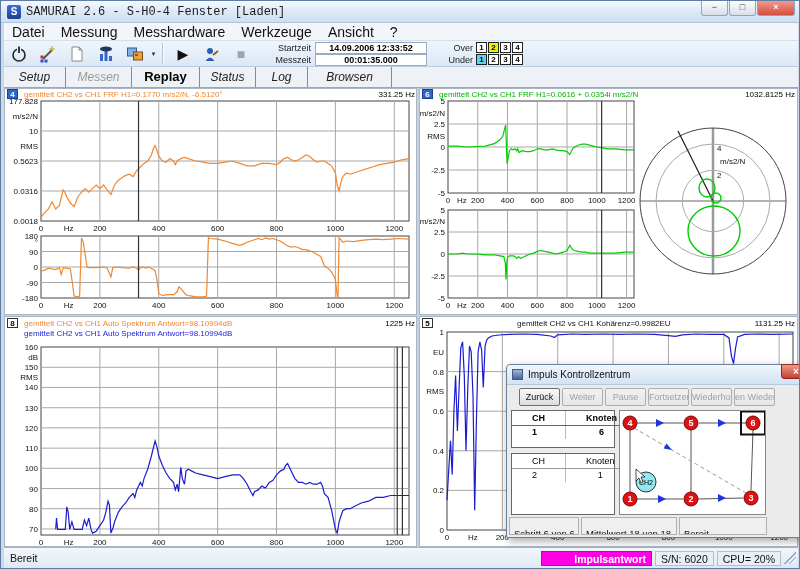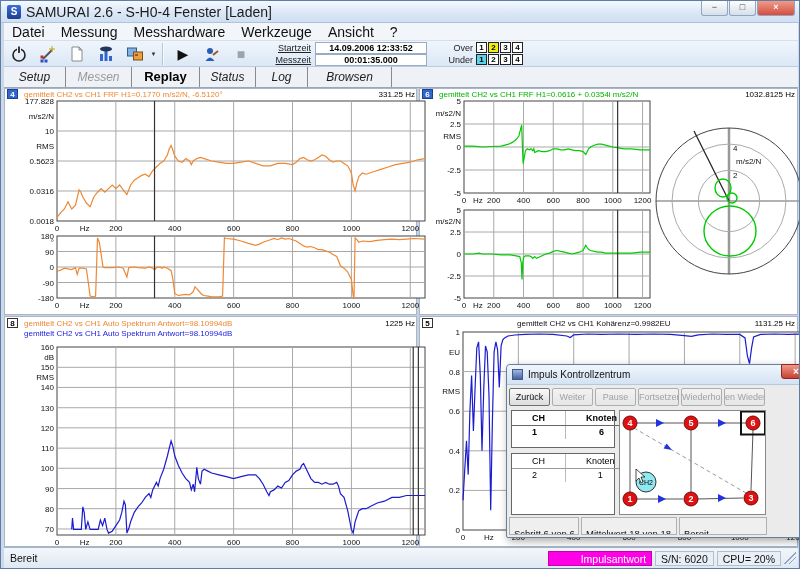--- a/index.html
+++ b/index.html
@@ -4,41 +4,41 @@
 <style>
   html,body{margin:0;padding:0;background:#9db5cf;}
   *{box-sizing:border-box;font-family:"Liberation Sans",sans-serif;}
   #app{position:relative;width:800px;height:569px;background:#cdd9e8;border:1px solid #5f7da3;overflow:hidden;}
   
   .titlebar{position:absolute;left:0;top:0;width:800px;height:22px;
     background:linear-gradient(#f4f9ff,#d9e6f6 60%,#cfdff2);border-bottom:1px solid #aec4dd;
     display:flex;align-items:center;padding:0 6px;}
   .app-icon{width:14px;height:14px;background:linear-gradient(#3a6fd8,#1c3f8f);color:#fff;font-size:10px;font-weight:bold;
     display:flex;align-items:center;justify-content:center;border-radius:2px;margin-right:5px;}
-  .title-text{font-size:14px;color:#1c1c1c;flex:1;}
+  .title-text{font-size:12px;color:#1c1c1c;flex:1;font-family:Liberation Mono, monospace;}
   .win-btns{display:flex;gap:1px;align-self:flex-start;}
   .wbtn{width:27px;height:15px;font-size:9px;line-height:13px;text-align:center;color:#444;
     background:linear-gradient(#fdfdfd,#d7dfe9);border:1px solid #8ea6c0;border-top:none;border-radius:0 0 3px 3px;}
   .wbtn.close{width:38px;background:linear-gradient(#f09a8c,#d44e3f);color:#fff;font-weight:bold;}
   
   .menubar{position:absolute;left:3px;top:22px;width:794px;height:18px;background:#f2f5fa;border-bottom:1px solid #d7dfe9;
     display:flex;align-items:center;font-size:14px;color:#111;}
   .menu-item{padding:0 8px;}
   
   .toolbar{position:absolute;left:3px;top:40px;width:794px;height:26px;background:linear-gradient(#eff5fc,#dce8f6);
     border-bottom:1px solid #b9cce2;display:flex;align-items:center;}
   .tbtn{width:28px;height:23px;display:flex;align-items:center;justify-content:center;margin-left:1px;}
   .tbtn svg{display:block;}
   .tb-glyph{font-size:14px;color:#111;}
   .tb-glyph.disabled{color:#9aa4ae;}
   .tb-drop{font-size:6px;color:#333;width:9px;text-align:center;}
   .tb-sep{width:2px;height:22px;border-left:1px solid #b6c6da;border-right:1px solid #f6fafe;margin:0 4px;}
   .tb-fields{margin-left:14px;font-size:9px;}
   .tb-frow{display:flex;align-items:center;height:12px;}
-  .tb-flabel{width:42px;text-align:right;margin-right:4px;color:#222;text-decoration:underline;}
+  .tb-flabel{width:42px;text-align:right;margin-right:4px;color:#222;}
   .tb-fval{width:112px;height:12px;background:#fff;border:1px solid #9aacc2;font-weight:bold;font-size:9px;
     text-align:center;line-height:11px;color:#000;}
   .tb-ovun{margin-left:16px;font-size:9px;}
   .ov-row{display:flex;align-items:center;height:12px;}
   .ov-label{width:30px;text-align:right;margin-right:3px;color:#222;}
   .ov-box{width:11px;height:11px;border:1px solid #222;margin-right:1px;font-size:8px;font-weight:bold;
     text-align:center;line-height:10px;color:#000;}
   
   .tabbar{position:absolute;left:3px;top:66px;width:794px;height:21px;background:#eef1f6;border-bottom:1px solid #9aa8ba;
     display:flex;align-items:flex-start;}
@@ -47,48 +47,48 @@
   .tab.disabled{color:#9a9a9a;}
   
   .main{position:absolute;left:3px;top:87px;width:794px;height:459px;background:#c6d2e2;}
   .panel{position:absolute;background:#fff;border:1px solid #aab6c6;}
   .phead{position:absolute;display:flex;align-items:center;font-size:8px;height:10px;}
   .badge{width:11px;height:10px;font-size:8px;font-weight:bold;text-align:center;line-height:10px;margin-right:6px;}
   .badge.blue{background:#2e68cc;color:#fff;border:1px solid #1c3f8f;}
   .badge.white{background:#fff;color:#000;border:1px solid #333;}
   .ptitle{flex:1;white-space:nowrap;overflow:hidden;}
   .pfreq{color:#000;margin-left:6px;white-space:nowrap;}
-  .chart{position:absolute;margin-left:16px;}
+  .chart{position:absolute;}
   
   .dialog{position:absolute;left:505px;top:363px;width:312px;height:174px;z-index:10;
     background:#ebebeb;border:1px solid #67809c;border-radius:4px 4px 2px 2px;box-shadow:2px 3px 8px rgba(0,0,0,.35);}
   .dlg-title{position:absolute;left:0;top:0;width:100%;height:20px;border-radius:4px 4px 0 0;
     background:linear-gradient(#f0f6fd,#d3e2f3);border-bottom:1px solid #b7c8dc;display:flex;align-items:center;padding:0 5px;}
   .dlg-ico{width:11px;height:11px;background:linear-gradient(#9db7e8,#47629c);border:1px solid #44597e;margin-right:5px;}
   .dlg-title-text{font-size:10px;color:#111;flex:1;}
   .dlg-close{position:absolute;right:6px;top:-1px;width:30px;height:15px;background:linear-gradient(#f0988a,#c93f30);
     border:1px solid #8c2a20;border-radius:0 3px 3px 3px;color:#fff;font-size:10px;font-weight:bold;text-align:center;line-height:13px;}
-  .dlg-btnrow{position:absolute;left:2px;top:23px;width:260px;height:19px;display:flex;overflow:hidden;}
+  .dlg-btnrow{position:absolute;left:12px;top:23px;width:260px;height:19px;display:flex;overflow:hidden;}
   .dbtn{width:41px;height:18px;margin-right:2px;font-size:9px;text-align:center;line-height:16px;white-space:nowrap;overflow:hidden;
     background:linear-gradient(#f9f9f9,#dddddd);border:1px solid #707070;border-radius:2px;color:#111;flex:0 0 41px;}
   .dbtn.disabled{color:#a2a2a2;border-color:#adadad;background:linear-gradient(#f2f2f2,#e6e6e6);}
   .dtable{position:absolute;left:4px;width:104px;background:#fff;border:1px solid #666;font-size:9px;}
   .dtable table{border-collapse:collapse;width:100%;}
   .dtable td{border-right:1px solid #bbb;padding:1px 20px;height:14px;}
   .dtable tr.hd td{border-bottom:1px solid #666;font-weight:bold;}
   .dtable tr.hd2 td{border-bottom:1px solid #999;}
   .node-canvas{position:absolute;left:112px;top:45px;width:147px;height:105px;background:#fff;border:1px solid #888;}
   .dlg-status{position:absolute;left:2px;top:152px;width:260px;height:19px;display:flex;font-size:9.5px;}
   .dcell{height:18px;line-height:16px;padding:8px 4px;background:#efefef;border:1px solid #b0b0b0;margin-right:2px;color:#111;white-space:nowrap;overflow:hidden;}
   
   .statusbar{position:absolute;left:3px;top:546px;width:794px;height:21px;
     background:linear-gradient(#f3f7fb,#dfe8f3);border-top:1px solid #9fb6d0;display:flex;align-items:center;font-size:10.5px;}
   .sb-left{flex:1;padding-left:6px;color:#111;}
   .sb-cell{height:15px;line-height:14px;padding:0 5px;border:1px solid #b4bfcc;background:#e9eff7;margin-right:3px;color:#111;}
-  .sb-cell.mode{background:#ff00e6;color:#fff;font-weight:normal;border-color:#c400b0;padding-left:32px;}
+  .sb-cell.mode{background:#ff00e6;color:#fff;font-weight:bold;border-color:#c400b0;padding-left:32px;}
   .grip{width:12px;height:12px;margin-right:2px;
     background:linear-gradient(135deg,transparent 50%,#8fa4bd 50%,#8fa4bd 55%,transparent 55%,transparent 70%,#8fa4bd 70%,#8fa4bd 75%,transparent 75%);}
 </style>
 </head>
 <body>
 
 <div id="app">
 
   <div class="titlebar">
     <div class="app-icon">S</div>

